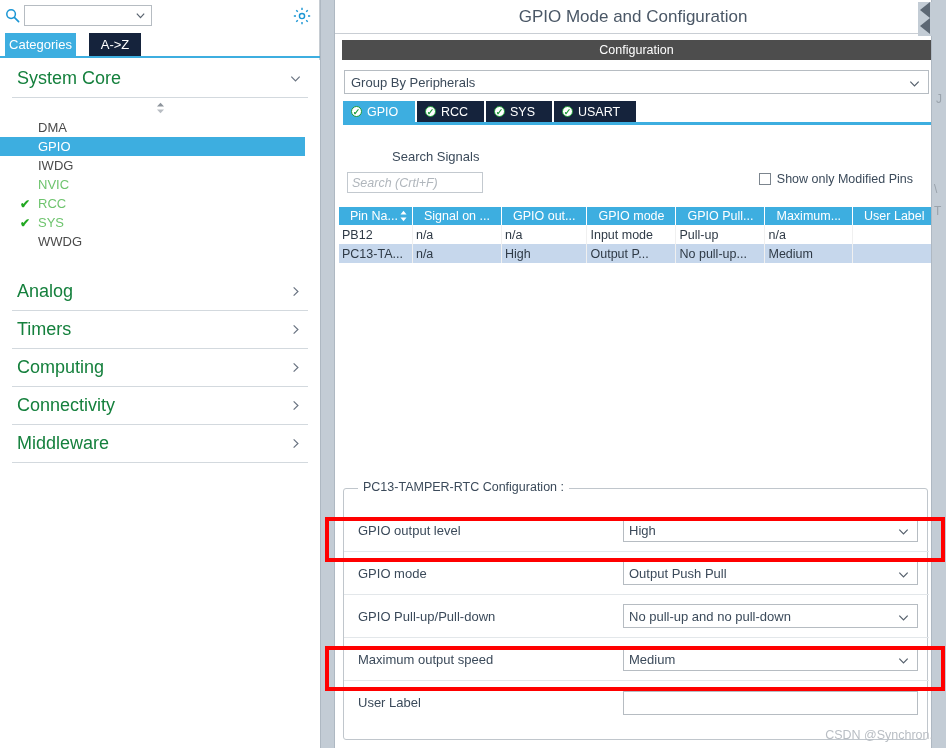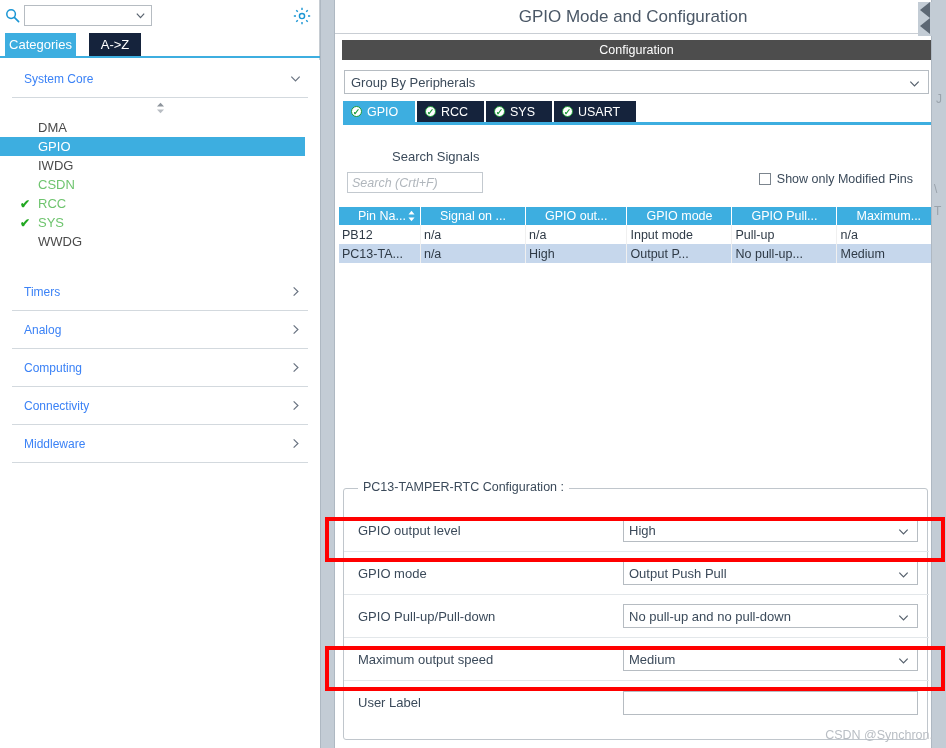--- a/index.html
+++ b/index.html
@@ -86,21 +86,21 @@
     margin: 0 12px;
   }
   .cat-header {
     height: 38px;
     display: flex; align-items: center;
     border-bottom: 1px solid #d3d9de;
     cursor: pointer;
     position: relative;
   }
   .cat-header .cat-label {
-    margin-left: 12px; font-size: 12px; color: #3b82f6;
+    margin-left: 5px; font-size: 18px; color: #15803d;
   }
   .cat-header .chev {
     position: absolute; right: 6px; top: 12px;
     width: 13px; height: 13px; color: #6a7482;
   }
   .spinner-handle {
     height: 20px; display: flex; align-items: center; justify-content: center;
     cursor: ns-resize;
   }
   .tree-items { padding: 0; }
@@ -219,21 +219,21 @@
   
   .pin-table {
     position: absolute; left: 4px; top: 207px;
     width: 591px;
     border-collapse: collapse;
     font-size: 12.5px;
   }
   .pin-table th {
     background: #3daee0; color: #ffffff;
     font-weight: normal; text-align: left;
-    height: 18px; padding: 0 19px;
+    height: 18px; padding: 0 11px;
     border-right: 1px solid #ffffff;
     white-space: nowrap; overflow: hidden;
     position: relative;
   }
   .pin-table th.sortcol { padding-right: 14px; }
   .pin-table th .sortarrows {
     position: absolute; right: 4px; top: 3px;
     color: #ffffff; font-size: 8px; line-height: 6px;
   }
   .pin-table td {
@@ -386,51 +386,51 @@
           <div class="tree-item">
             <span>DMA</span>
           </div>
           <div class="tree-item selected">
             <span>GPIO</span>
           </div>
           <div class="tree-item">
             <span>IWDG</span>
           </div>
           <div class="tree-item greenish">
-            <span>CSDN</span>
+            <span>NVIC</span>
           </div>
           <div class="tree-item greenish">
             <span class="tick">✔</span>
             <span>RCC</span>
           </div>
           <div class="tree-item greenish">
             <span class="tick">✔</span>
             <span>SYS</span>
           </div>
           <div class="tree-item">
             <span>WWDG</span>
           </div>
         </div>
       </div>
 
       <div style="height:22px"></div>
 
       <div class="cat-group">
         <div class="cat-header">
-          <span class="cat-label">Timers</span>
+          <span class="cat-label">Analog</span>
           <span class="chev">
             <svg width="13" height="13" viewBox="0 0 14 14">
                 <polyline points="5,2.5 9.6,7 5,11.5" fill="none" stroke="#6a7482" stroke-width="1.3"></polyline>
               </svg>
           </span>
         </div>
       </div>
       <div class="cat-group">
         <div class="cat-header">
-          <span class="cat-label">Analog</span>
+          <span class="cat-label">Timers</span>
           <span class="chev">
             <svg width="13" height="13" viewBox="0 0 14 14">
                 <polyline points="5,2.5 9.6,7 5,11.5" fill="none" stroke="#6a7482" stroke-width="1.3"></polyline>
               </svg>
           </span>
         </div>
       </div>
       <div class="cat-group">
         <div class="cat-header">
           <span class="cat-label">Computing</span>

